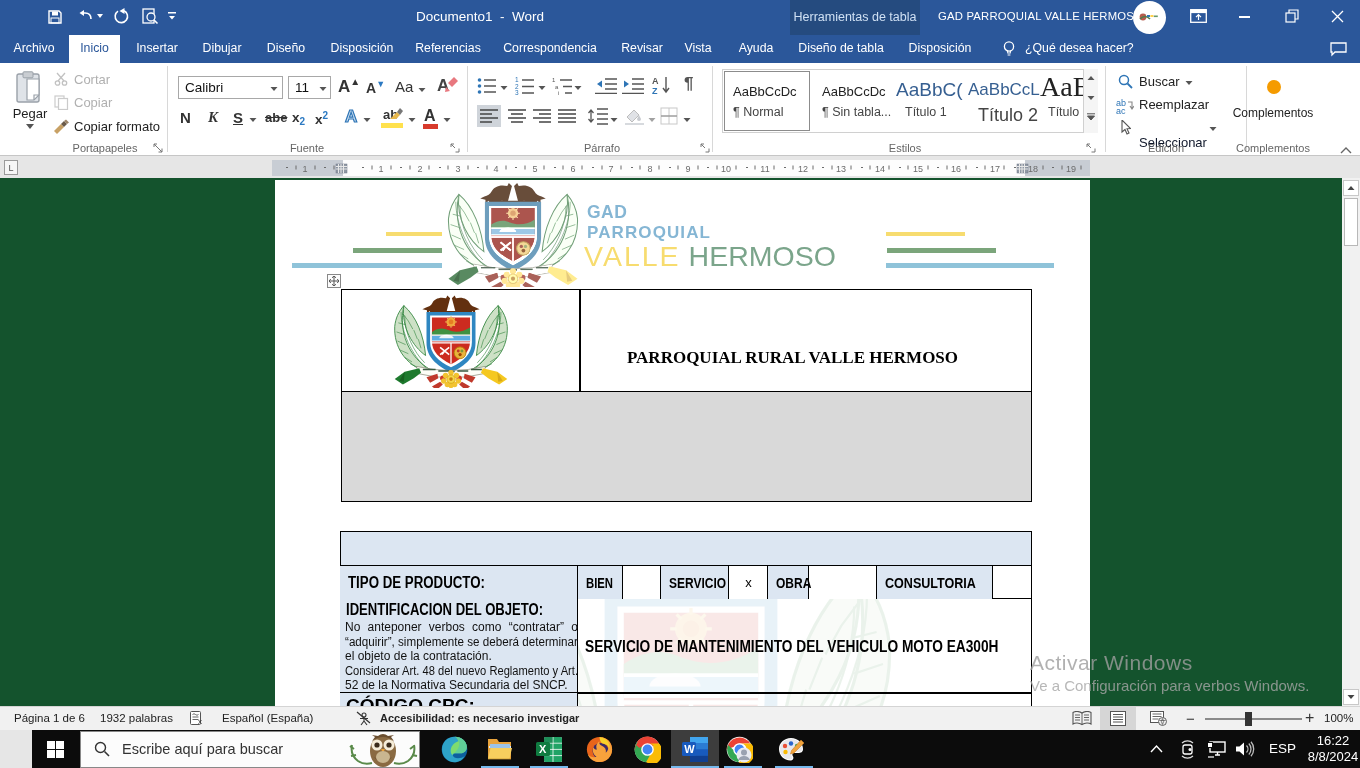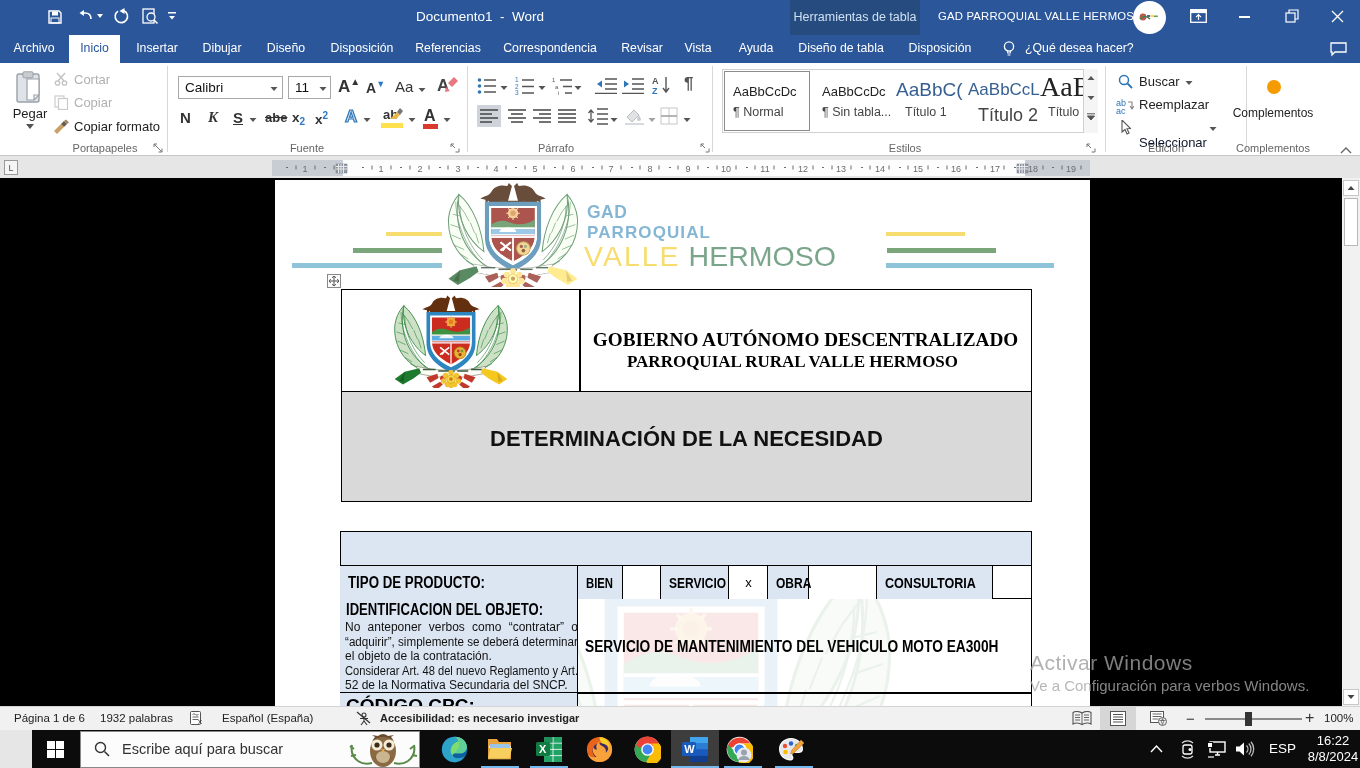--- a/index.html
+++ b/index.html
@@ -18,21 +18,21 @@
 #ribbon { position:absolute; left:0; top:63px; width:1360px; height:93px; background:#fff; border-bottom:1px solid #c6c6c6; font-size:12px; color:#333; }
 .gsep { position:absolute; top:3px; width:1px; height:86px; background:#d8d8d8; }
 .glabel { position:absolute; top:79px; font-size:11px; color:#666; width:120px; text-align:center; }
 .launcher { position:absolute; top:80px; width:10px; height:10px; }
 .launcher svg { display:block; }
 
 
 #rulerrow { position:absolute; left:0; top:157px; width:1360px; height:21px; background:#e6e6e6; }
 
 
-#docarea { position:absolute; left:0; top:178px; width:1360px; height:528px; background:#000000; overflow:hidden; }
+#docarea { position:absolute; left:0; top:178px; width:1360px; height:528px; background:#14532d; overflow:hidden; }
 #page { position:absolute; left:275px; top:2px; width:815px; height:526px; background:#fff; }
 
 
 #statusbar { position:absolute; left:0; top:706px; width:1360px; height:24px; background:#f1f1f1; border-top:1px solid #d4d4d4; font-size:12px; color:#333; }
 
 
 #taskbar { position:absolute; left:0; top:730px; width:1360px; height:38px; background:#0c0c0c; color:#fff;margin-left:32px; }
 </style>
 </head>
 <body>
@@ -311,21 +311,21 @@
         <path d="M0.5 1 L4 5 L7.5 1z" fill="#555"></path>
       </svg>
     <svg class="abs" style="left:660px;top:44px" width="18" height="18" viewBox="0 0 18 18">
         <rect x="1" y="1" width="16" height="16" fill="none" stroke="#c8c8c8"></rect>
         <path d="M1 9 h16 M9 1 v16" stroke="#c8c8c8"></path>
         <path d="M1 9 h16" stroke="#888"></path>
       </svg>
     <svg class="abs" style="left:683px;top:54px" width="8" height="6" viewBox="0 0 8 6">
         <path d="M0.5 1 L4 5 L7.5 1z" fill="#555"></path>
       </svg>
-    <div class="glabel" style="left:496px">Párrafo</div>
+    <div class="glabel" style="left:542px">Párrafo</div>
     <div class="launcher" style="left:700px">
         <svg width="10" height="10" viewBox="0 0 10 10">
           <path d="M1 1 h3 M1 1 v3 M1 1 L5 5 M9 9 h-3.5 M9 9 v-3.5" stroke="#777" fill="none"></path>
         </svg>
       </div>
     <div class="gsep" style="left:712px"></div>
 
     <div class="abs" style="left:722px;top:6px;width:376px;height:64px;border:1px solid #d0d0d0;background:#fff"></div>
     <div class="abs" style="left:724px;top:8px;width:86px;height:60px;border:1px solid #8c8c8c;box-shadow:inset 0 0 0 1px #fff"></div>
     <div class="abs" style="left:733px;top:21px;font-size:13px;color:#222">AaBbCcDc</div>
@@ -530,22 +530,21 @@
       <svg class="abs" style="left:54px;top:96px" width="10" height="10" viewBox="0 0 10 10">
           <path d="M5 0 L5 10 M0 5 L10 5 M3 1.8 L5 0 L7 1.8 M3 8.2 L5 10 L7 8.2 M1.8 3 L0 5 L1.8 7 M8.2 3 L10 5 L8.2 7" stroke="#555" stroke-width="1" fill="none"></path>
         </svg>
 
       <div class="abs" style="left:66px;top:109px;width:691px;height:213px;border:1.5px solid #000"></div>
       <div class="abs" style="left:304px;top:109px;width:1.5px;height:102px;background:#000"></div>
       <div class="abs" style="left:66px;top:211px;width:691px;height:111px;background:#d9d9d9;border:1.5px solid #000"></div>
       <svg class="abs" style="left:117px;top:114px" width="118" height="94" viewBox="0 0 130 100">
           <use href="#crest"></use>
         </svg>
-      <div class="abs" style="left:304px;top:149px;width:453px;text-align:center;font-family:'Liberation Serif',serif;font-weight:bold;color:#000"><span style="font-size:19.2px;line-height:22px">GOBIERNO AUTÓNOMO DESCENTRALIZADO</span><br><span style="font-size:17px;line-height:22px;position:relative;left:-13px">PARROQUIAL RURAL VALLE HERMOSO</span></div>
-      <div class="abs" style="left:66px;top:246px;width:691px;text-align:center;font-weight:bold;font-size:22px;color:#111">DETERMINACIÓN DE LA NECESIDAD</div>
+      <div class="abs" style="left:304px;top:149px;width:453px;text-align:center;font-family:'Liberation Serif',serif;font-weight:bold;color:#000"><br><span style="font-size:17px;line-height:22px;position:relative;left:-13px">PARROQUIAL RURAL VALLE HERMOSO</span></div>
 
       <svg class="abs" style="left:208px;top:356px;opacity:0.10" width="416" height="320" viewBox="0 0 130 100">
           <use href="#crest"></use>
         </svg>
 
       <div class="abs" style="left:65px;top:351px;width:692px;height:177px;border:1.5px solid #000;border-bottom:none"></div>
       <div class="abs" style="left:65px;top:351px;width:692px;height:35px;background:#dce6f2;border:1.5px solid #000"></div>
 
       <div class="abs" style="left:65px;top:386px;width:692px;height:33px;border-bottom:1.5px solid #000"></div>
       <div class="abs" style="left:65px;top:386px;width:238px;height:33px;background:#dce6f2;border-right:1.5px solid #000"></div>

